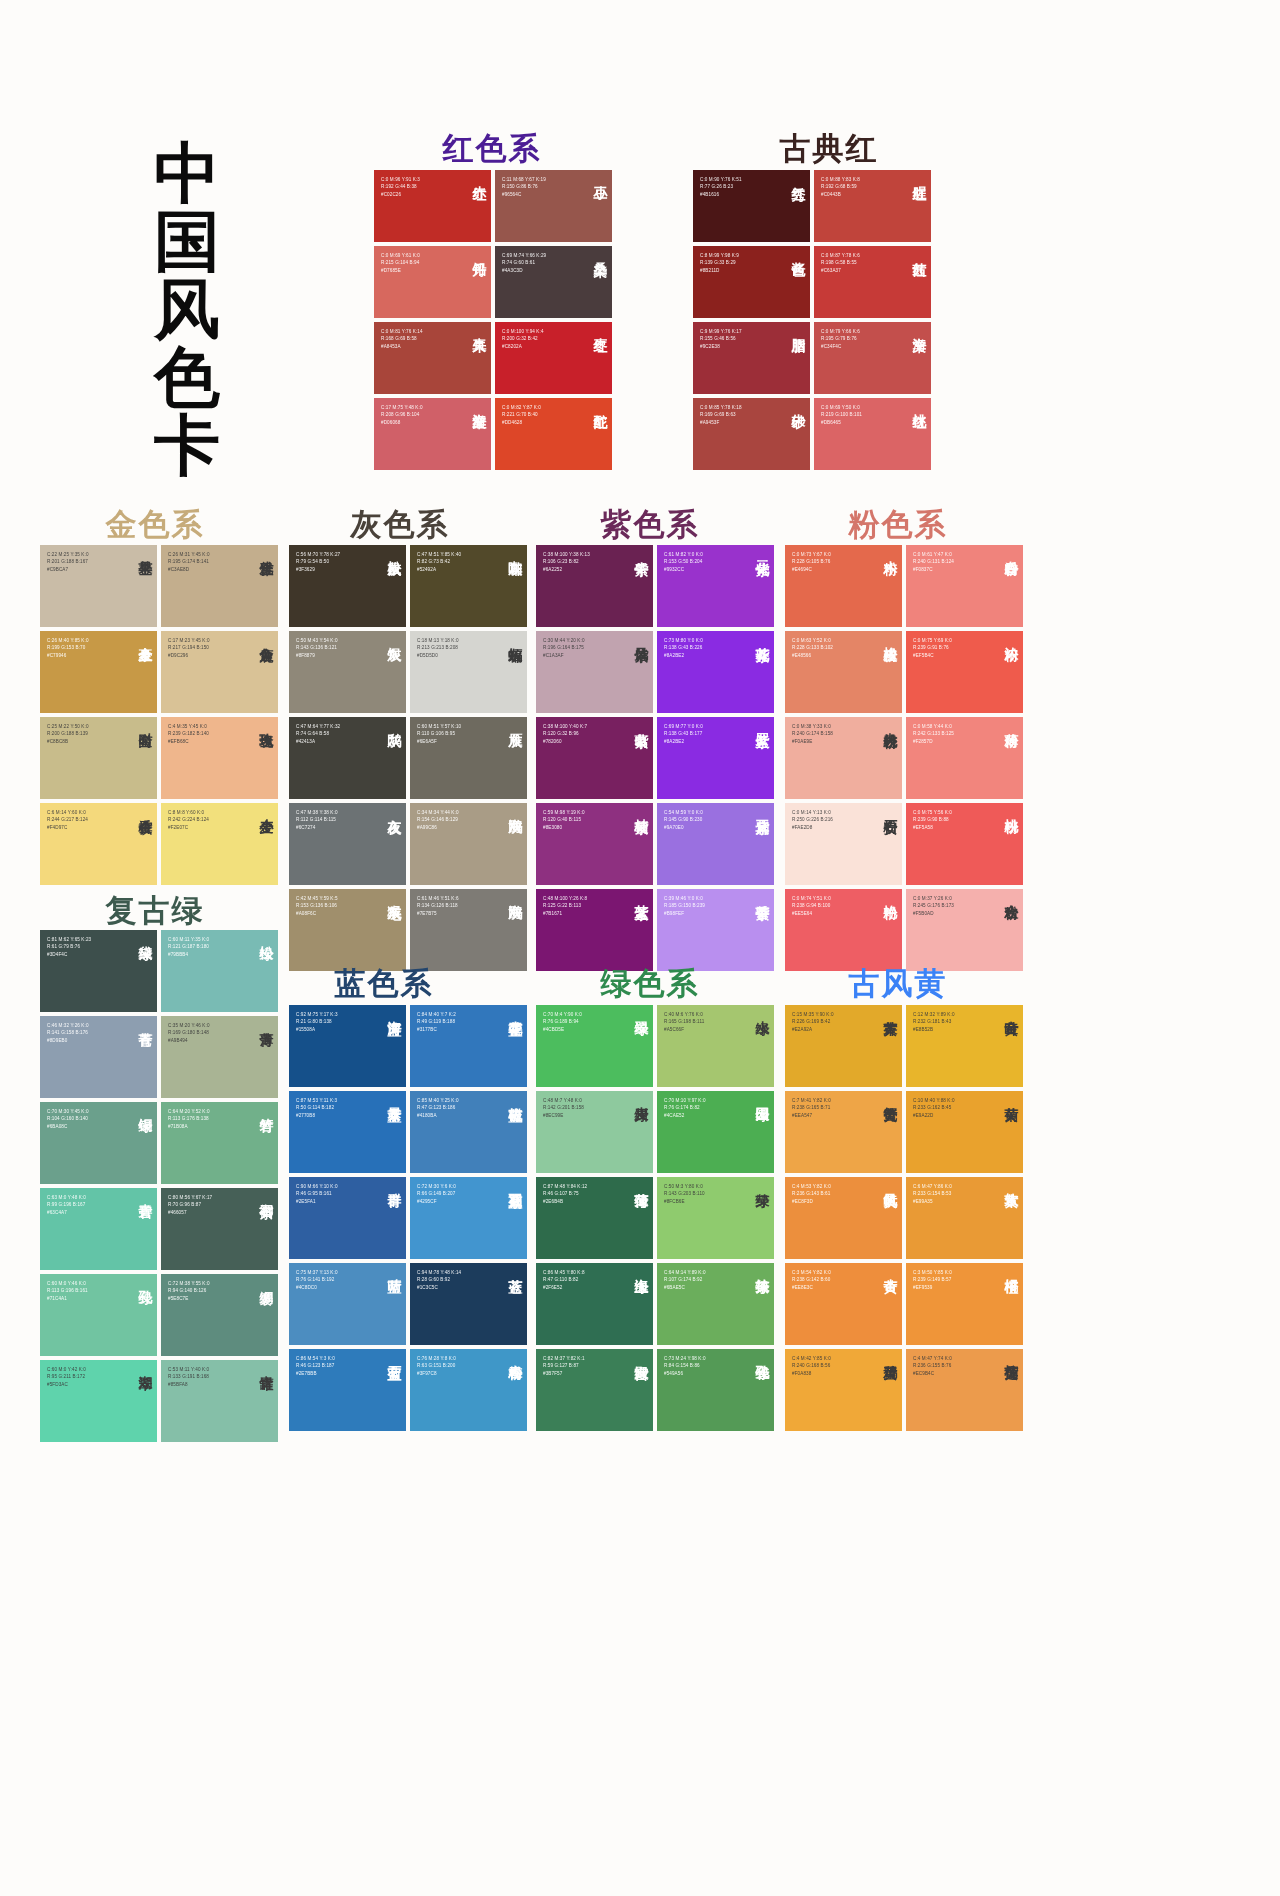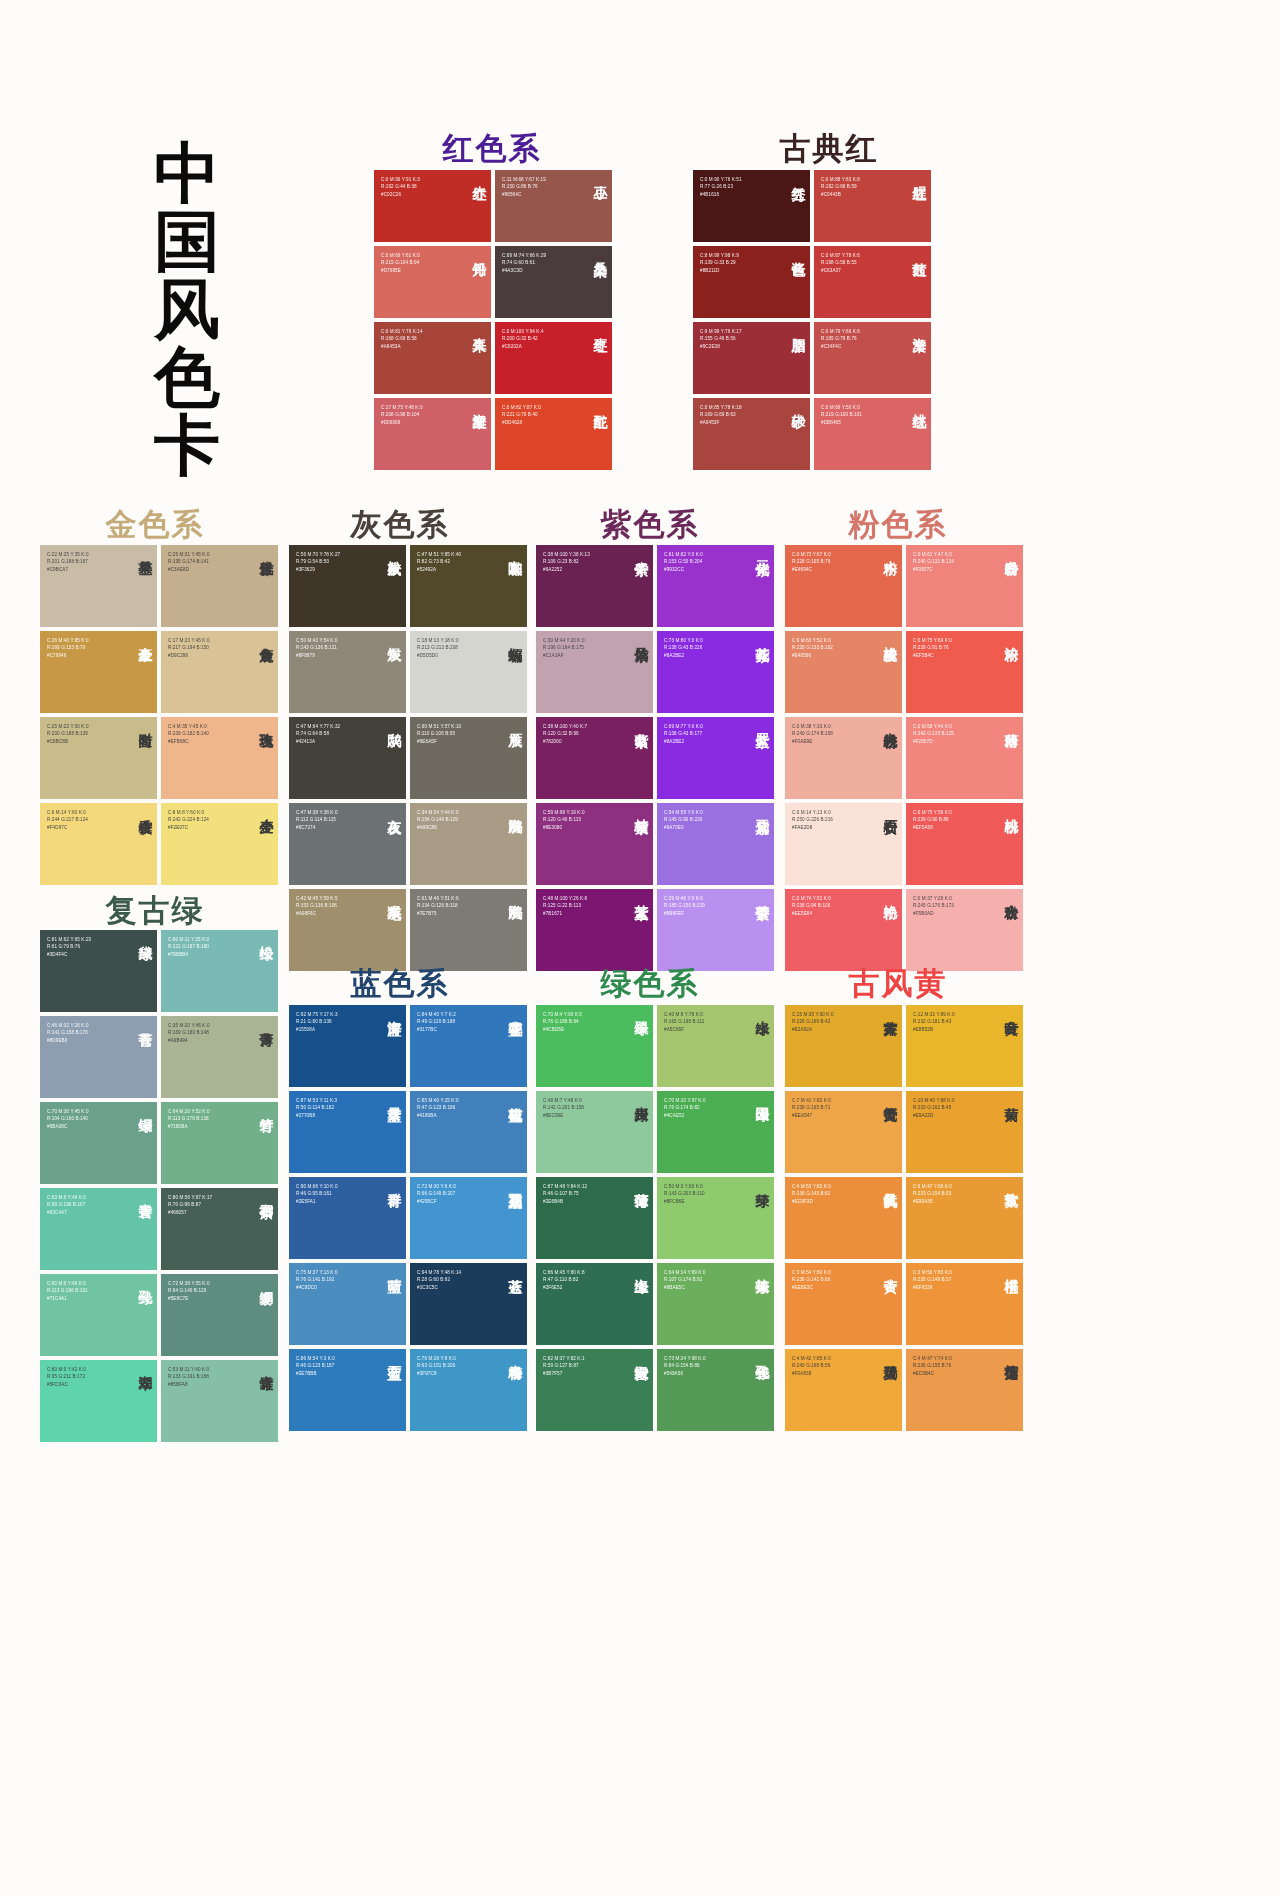--- a/index.html
+++ b/index.html
@@ -479,23 +479,23 @@
 #5FD3AC</div>
           <div class="nm">湖翠</div>
         </div>
         <div class="sw dk" style="background: rgb(133, 191, 168);">
           <div class="codes">C:53 M:11 Y:40 K:0
 R:133 G:191 B:168
 #85BFA8</div>
           <div class="nm">青罐</div>
         </div>
       </div>
-      <div class="sec-title" style="left: 400px; top: 963px; color: rgb(35, 69, 109); transform: translateX(-50%);">蓝色系</div>
+      <div class="sec-title" style="left: 384px; top: 963px; color: rgb(35, 69, 109); transform: translateX(-50%);">蓝色系</div>
       <div class="sec-title" style="left: 650px; top: 963px; color: rgb(47, 138, 78); transform: translateX(-50%);">绿色系</div>
-      <div class="sec-title" style="left: 898px; top: 963px; color: #ef4444; transform: translateX(-50%);">古风黄</div>
+      <div class="sec-title" style="left: 898px; top: 963px; color: #3b82f6; transform: translateX(-50%);">古风黄</div>
       <div class="grid" style="left: 289px; top: 1005px; grid-template-columns: repeat(2, 117px); grid-auto-rows: 82px; gap: 4px;">
         <div class="sw lt" style="background: rgb(21, 80, 138);">
           <div class="codes">C:92 M:75 Y:17 K:3
 R:21 G:80 B:138
 #15508A</div>
           <div class="nm">海涛蓝</div>
         </div>
         <div class="sw lt" style="background: rgb(49, 119, 188);">
           <div class="codes">C:84 M:40 Y:7 K:2
 R:49 G:119 B:188

